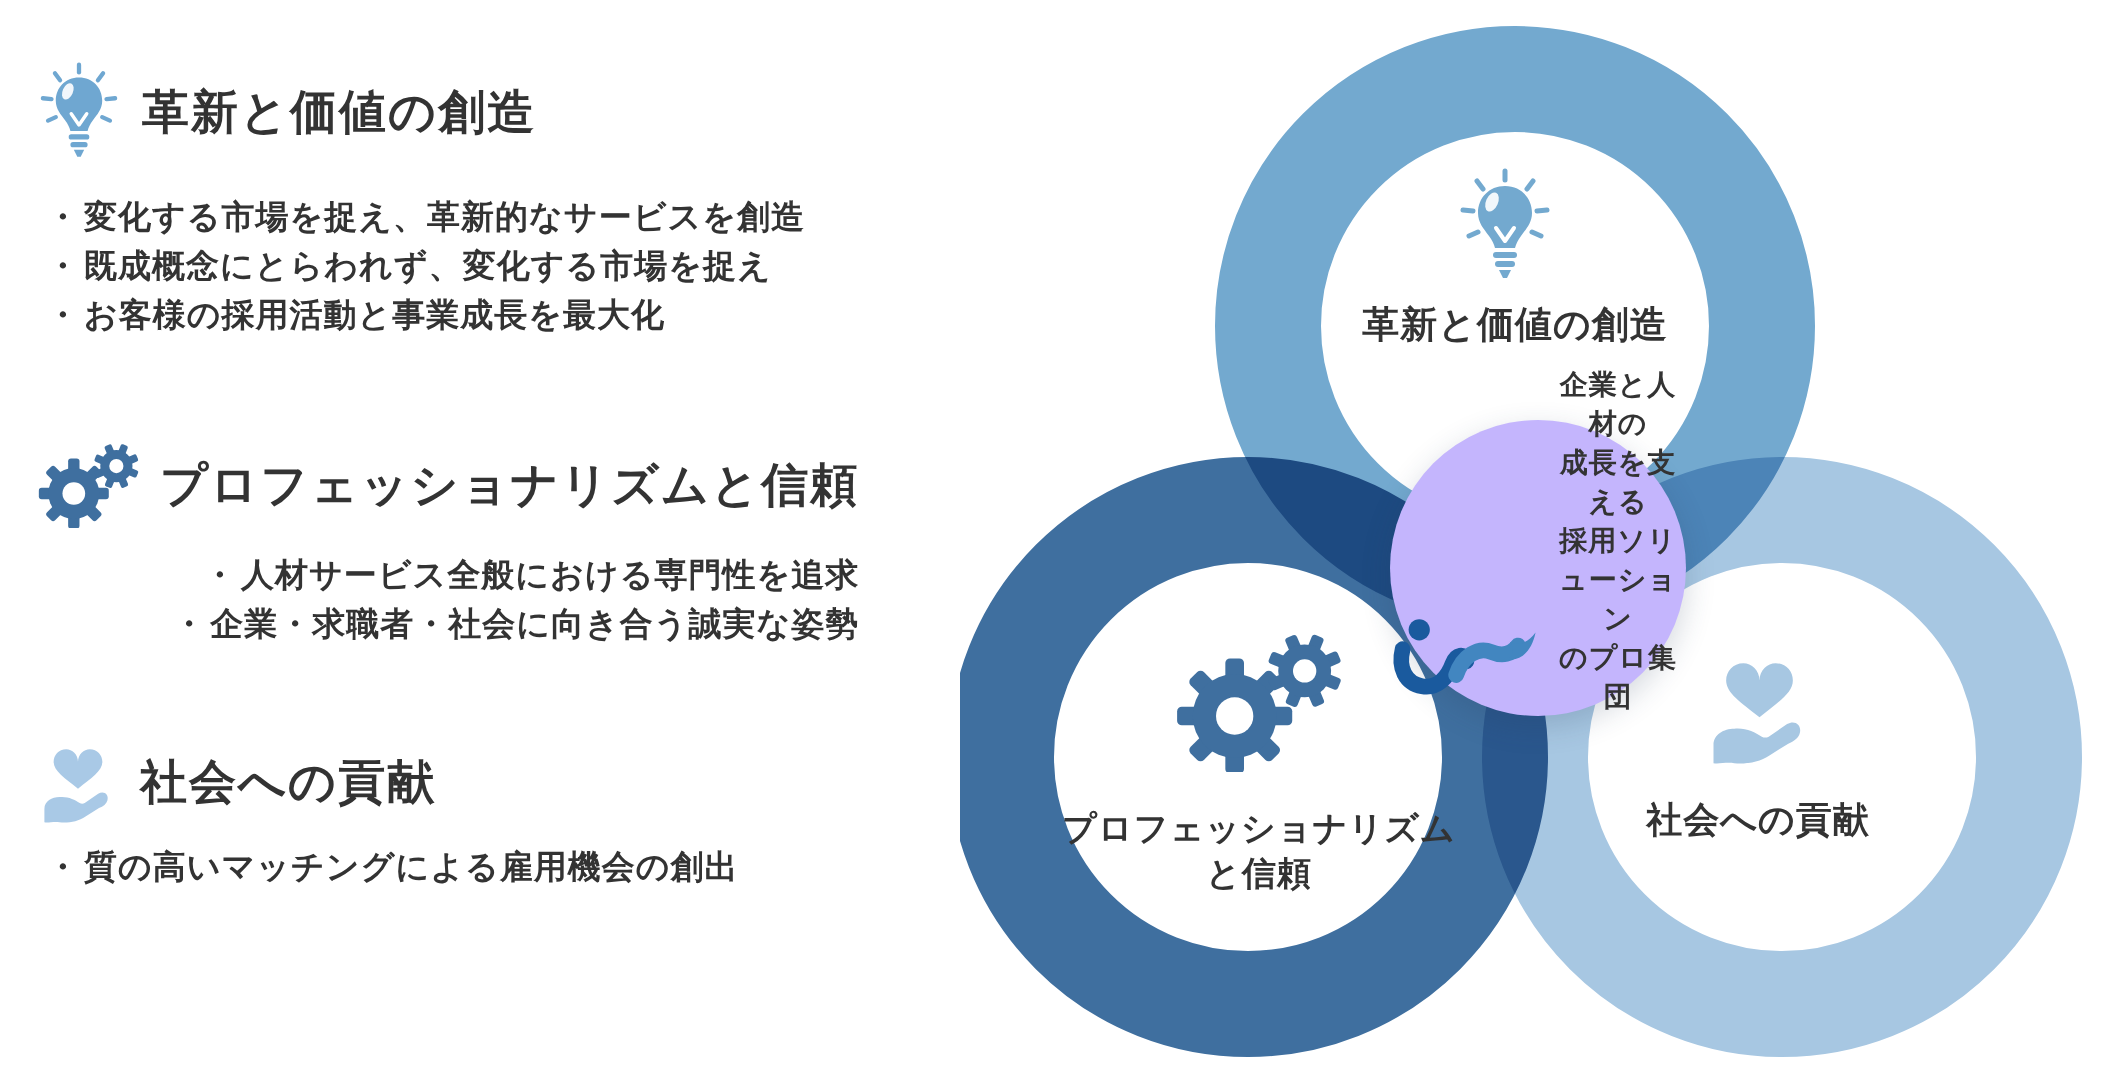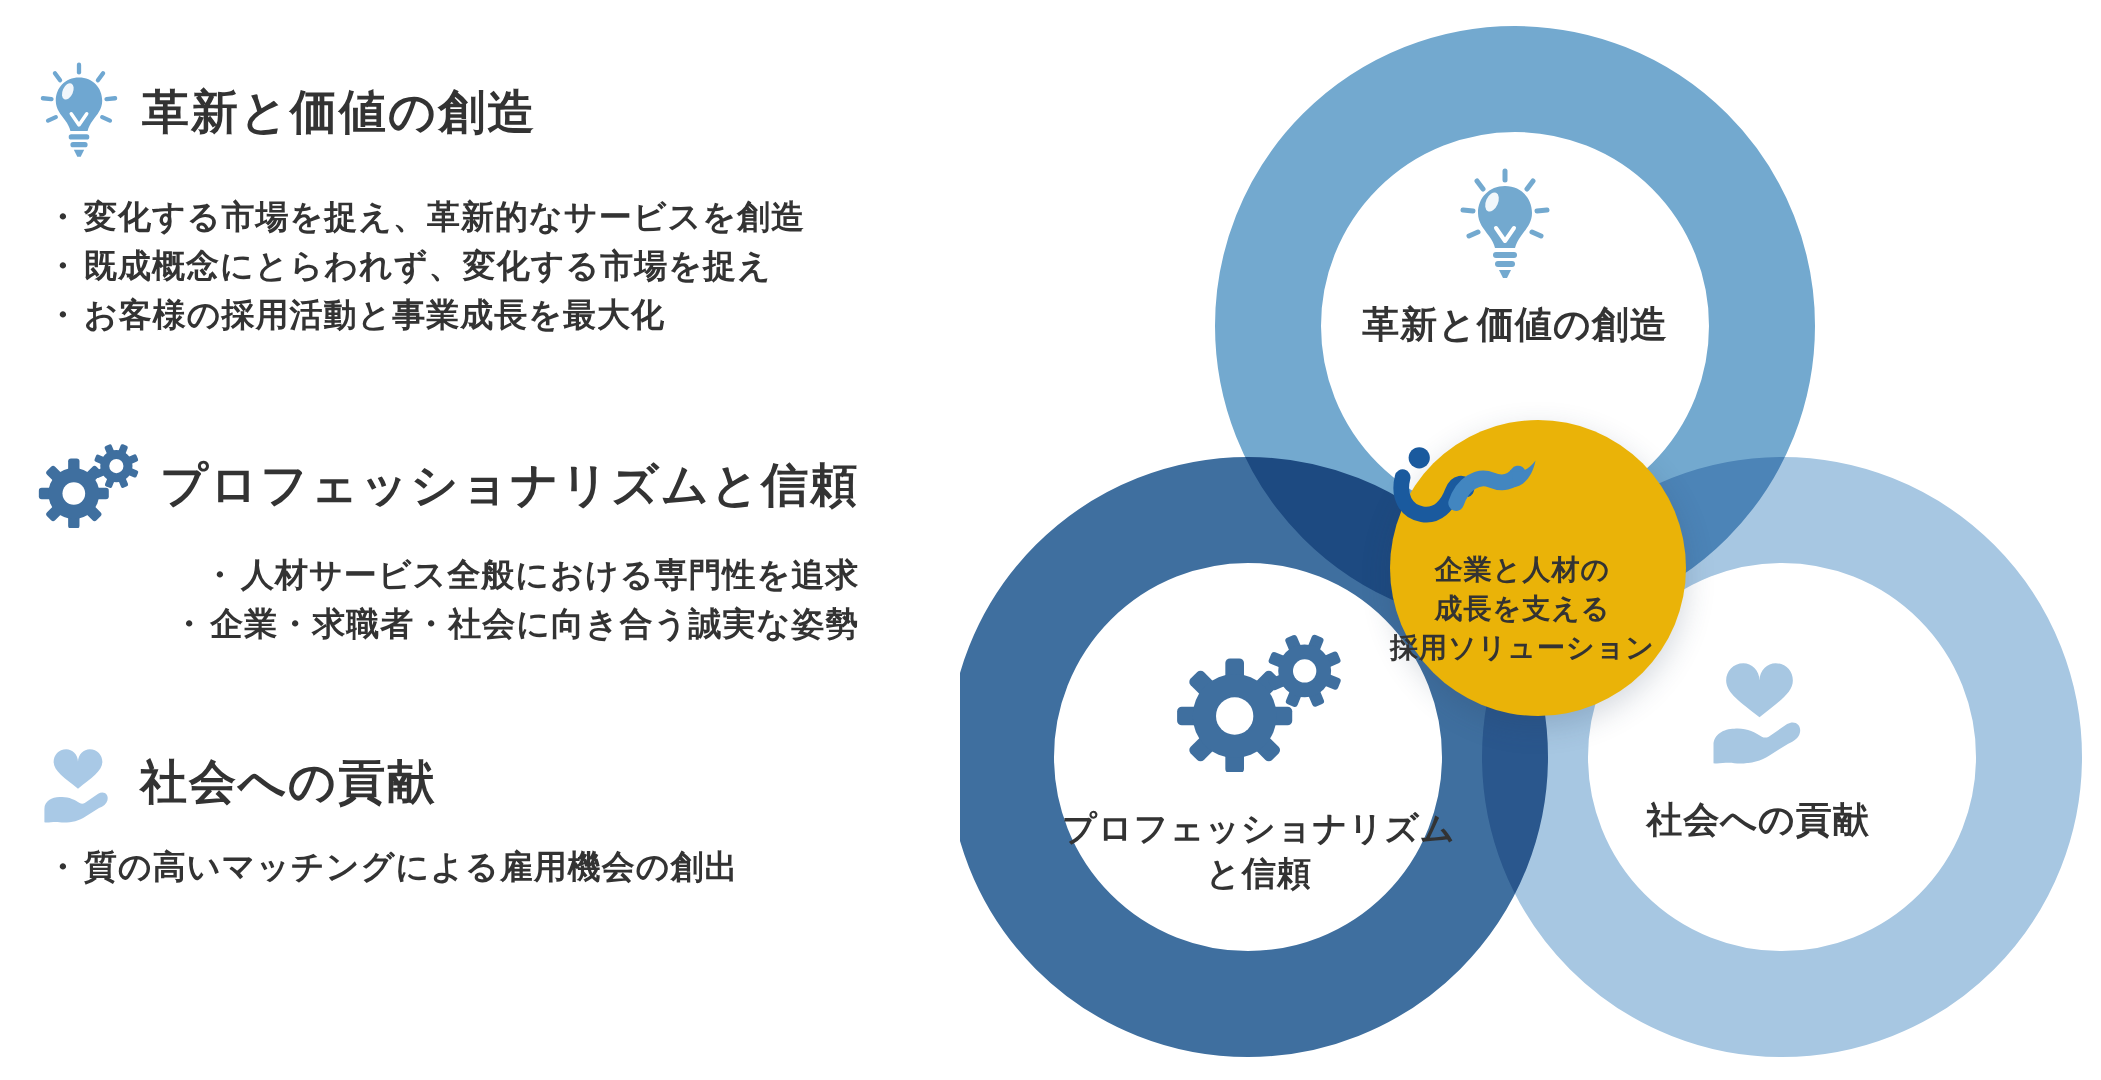--- a/index.html
+++ b/index.html
@@ -28,22 +28,22 @@
   .ring-label{position:absolute;width:400px;text-align:center;font-weight:800;color:#333;z-index:2;letter-spacing:1px;}
   .lbl-top{left:1315px;top:300px;font-size:37px;}
   .lbl-left{left:1059px;top:806px;font-size:34px;line-height:45px;}
   .lbl-right{left:1558px;top:796px;font-size:36px;}
   .ring-icon{position:absolute;z-index:2;display:flex;}
   .icon-bulb-big{left:1455px;top:158px;}
   .icon-gears-big{left:1168px;top:632px;}
   .icon-hand-big{left:1702px;top:645px;}
 
   .center-circle{position:absolute;left:1390px;top:420px;width:296px;height:296px;border-radius:50%;
-    background:#eab308;box-shadow:0 10px 30px rgba(40,60,90,.20);z-index:3;
-    display:flex;flex-direction:column;align-items:flex-start;}
+    background:#c4b5fd;box-shadow:0 10px 30px rgba(40,60,90,.20);z-index:3;
+    display:flex;flex-direction:row;align-items:flex-end;}
   .center-logo{margin-top:24px;}
   .center-text{margin-top:6px;text-align:center;font-size:28px;font-weight:800;line-height:39px;color:#333;letter-spacing:1px;}
 </style>
 </head>
 <body>
 
 <div id="canvas">
 
   <section class="val-section s1">
     <div class="sec-head">
@@ -216,16 +216,17 @@
           <path d="M12 36 C7 56 15 73 33 76 C50 79 61 66 66 52 C70 41 79 40 81 49" stroke-width="17" stroke="#1a5a9e"></path>
           <path d="M70 64 C77 43 94 33 108 39 C120 44 130 42 137 32" stroke-width="17" stroke="#4286c0"></path>
         </g>
         <path d="M128 28 C137 33 148 29 156 18 C152 38 140 49 127 47 C132 42 133 34 128 28 Z" fill="#4286c0"></path>
       </svg>
     </span>
     <div class="center-text">
       <div>企業と人材の</div>
       <div>成長を支える</div>
       <div>採用ソリューション</div>
+      <div>のプロ集団</div>
     </div>
   </div>
 
 </div>
 
 </body></html>

